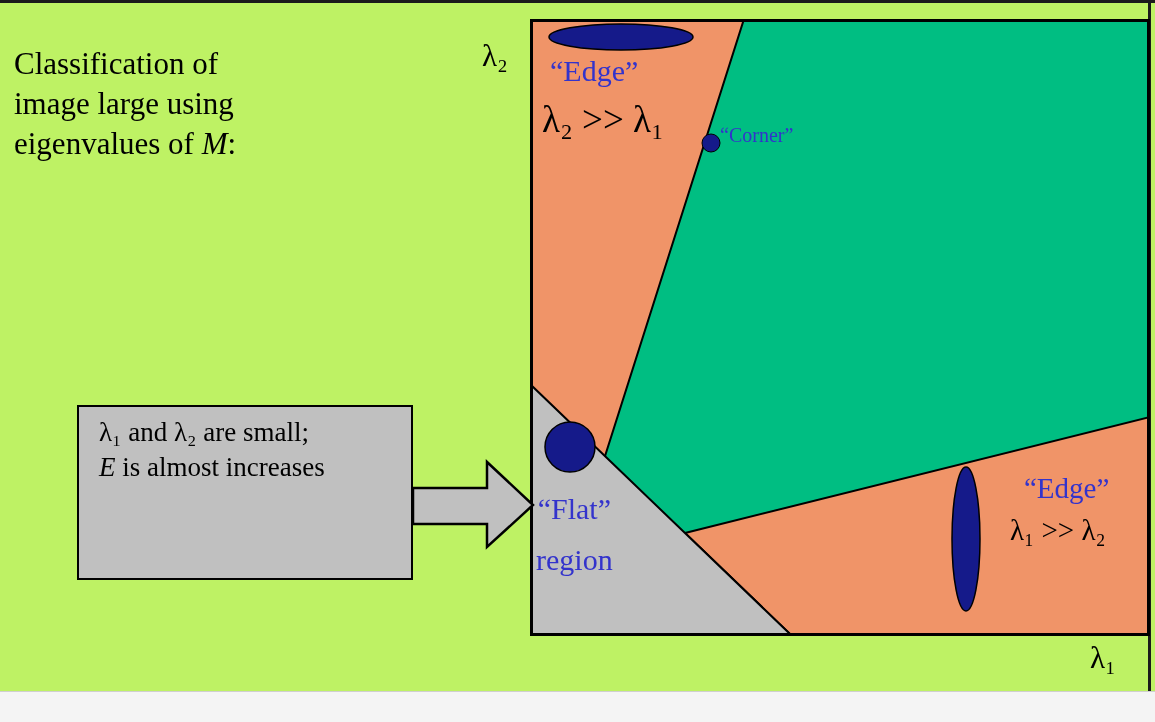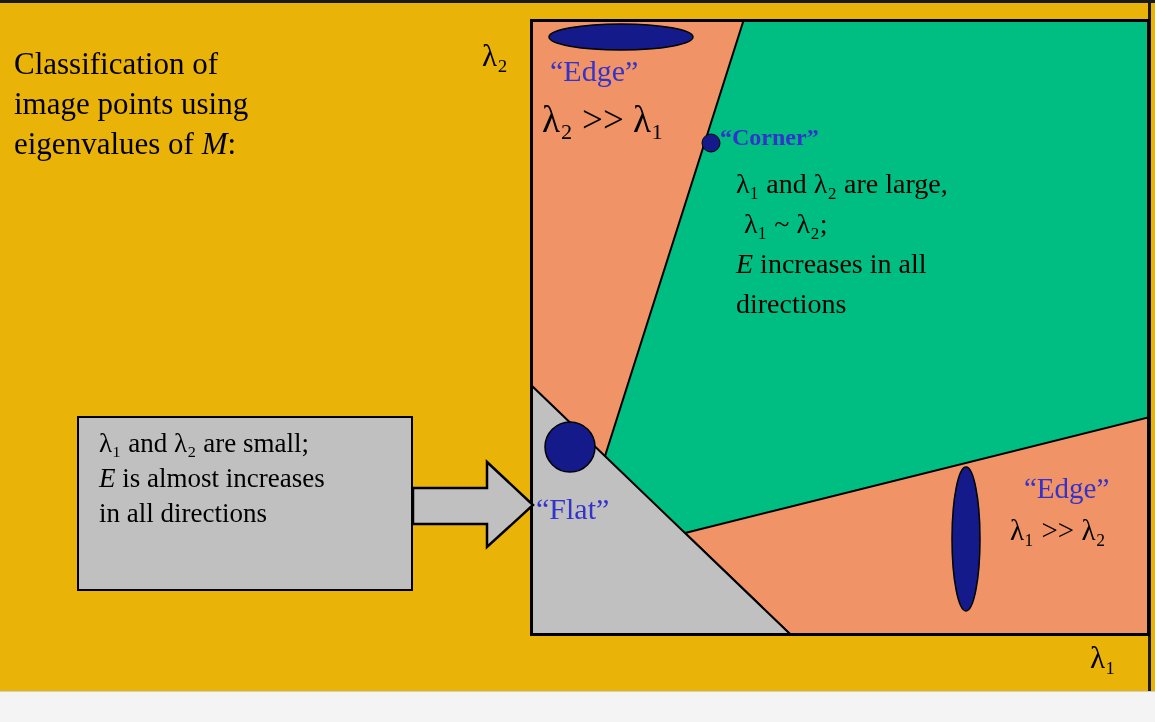--- a/index.html
+++ b/index.html
@@ -1,65 +1,65 @@
 <!DOCTYPE html>
 <html style="--orange: #F09468; --green: #00BE82; --gray: #C0C0C0; --navy: #151A8A; --blue_text: #3333CC;"><head>
 <meta charset="utf-8">
 <style>
   html,body{margin:0;padding:0;background:#fff;}
   .slide{
-    position:relative;width:1155px;height:722px;background:#eab308;
+    position:relative;width:1155px;height:722px;background:#bef264;
     font-family:"Liberation Serif","DejaVu Serif",serif;color:#000;overflow:hidden;
   }
   .top-border{position:absolute;left:0;top:0;width:1155px;height:3px;background:#1b1b1b;}
   .right-border{position:absolute;left:1148px;top:0;width:3px;height:691px;background:#1b1b1b;}
   .bottom-strip{position:absolute;left:0;top:691px;width:1155px;height:31px;background:#f4f4f4;border-top:1px solid #cfcfcf;box-sizing:border-box;}
 
   .title{position:absolute;left:14px;top:44px;font-size:31px;line-height:40px;}
   .var{font-style:italic;}
 
   .diagram{position:absolute;left:530px;top:19px;width:620px;height:617px;}
 
   .lbl{position:absolute;white-space:nowrap;}
   .blue{color:var(--blue_text,#3333CC);}
 
   .axis-y{left:482px;top:38px;font-size:31px;text-align:right;}
   .axis-x{left:1090px;top:640px;font-size:31px;font-family:Liberation Serif, serif;}
 
   .edge-top-label{left:550px;top:54px;font-size:30px;}
   .edge-top-cond{left:542px;top:98px;font-size:37px;}
 
-  .corner-label{left:720px;top:124px;font-size:24px;font-weight:bold;}
+  .corner-label{left:720px;top:124px;font-size:20px;}
   .corner-desc{left:736px;top:164px;font-size:28px;line-height:40px;}
   .corner-desc .indent{margin-left:8px;}
 
   .flat-label{left:536px;top:483px;font-size:30px;line-height:51px;text-align:center;}
 
   .edge-bottom-label{left:1024px;top:472px;font-size:29px;}
   .edge-bottom-cond{left:986px;top:514px;font-size:29px;margin-left:24px;}
 
   .callout{
-    position:absolute;left:77px;top:416px;width:336px;height:175px;
+    position:absolute;left:77px;top:405px;width:336px;height:175px;
     background:var(--gray,#C0C0C0);border:2px solid #000;box-sizing:border-box;
     padding:8px 0 0 20px;font-size:27px;line-height:35px;
   }
   .arrow{position:absolute;left:410px;top:455px;width:130px;height:100px;}
 </style>
 </head>
 <body>
 
 <div class="slide">
 
   <div class="top-border"></div>
   <div class="right-border"></div>
   <div class="bottom-strip"></div>
 
   <div class="title">
     <div>Classification of</div>
-    <div>image points using</div>
+    <div>image large using</div>
     <div><span>eigenvalues of </span><span class="var">M</span><span>:</span></div>
   </div>
 
   <div class="lbl axis-y">λ₂</div>
   <div class="lbl axis-x">λ₁</div>
 
   <svg class="diagram" viewBox="0 0 620 617" width="620" height="617" xmlns="http://www.w3.org/2000/svg">
     <rect x="0" y="0" width="620" height="617" fill="#00BE82"></rect>
     <polygon points="0,0 214,0 55,500 0,500" stroke="#000" stroke-width="2" fill="#F09468"></polygon>
     <polygon points="155,514 620,398 620,615 260,615" stroke="#000" stroke-width="2" fill="#F09468"></polygon>
@@ -68,37 +68,31 @@
     <circle cx="40" cy="428" r="25" stroke="#000" stroke-width="1.5" fill="#151A8A"></circle>
     <circle cx="181" cy="124" r="9" stroke="#000" stroke-width="1" fill="#151A8A"></circle>
     <ellipse cx="436" cy="520" rx="14" ry="72" stroke="#000" stroke-width="1.5" fill="#151A8A"></ellipse>
     <rect x="1.5" y="1.5" width="617" height="614" fill="none" stroke="#000" stroke-width="3"></rect>
   </svg>
 
   <div class="lbl blue edge-top-label">“Edge”</div>
   <div class="lbl edge-top-cond">λ₂ &gt;&gt; λ₁</div>
 
   <div class="lbl blue corner-label">“Corner”</div>
-  <div class="lbl corner-desc">
-    <div>λ₁ and λ₂ are large,</div>
-    <div class="indent">λ₁ ~ λ₂;</div>
-    <div><span class="var">E</span><span> increases in all</span></div>
-    <div>directions</div>
-  </div>
 
   <div class="lbl blue flat-label">
     <div>“Flat”</div>
+    <div>region</div>
   </div>
 
   <div class="lbl blue edge-bottom-label">“Edge”</div>
   <div class="lbl edge-bottom-cond">λ₁ &gt;&gt; λ₂</div>
 
   <div class="callout">
     <div>λ₁ and λ₂ are small;</div>
     <div><span class="var">E</span><span> is almost increases</span></div>
-    <div>in all directions</div>
   </div>
 
   <svg class="arrow" viewBox="0 0 130 100" width="130" height="100" xmlns="http://www.w3.org/2000/svg">
     <polygon points="3,33 77,33 77,7 123,50 77,92 77,69 3,69" stroke="#000" stroke-width="2.5" fill="#C0C0C0"></polygon>
   </svg>
 
 </div>
 
 </body></html>

